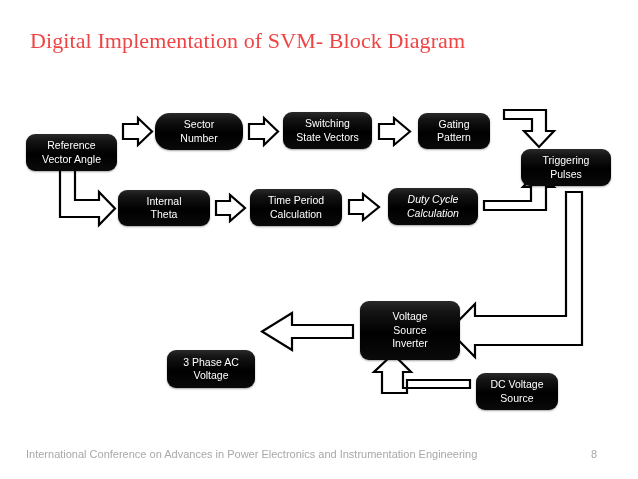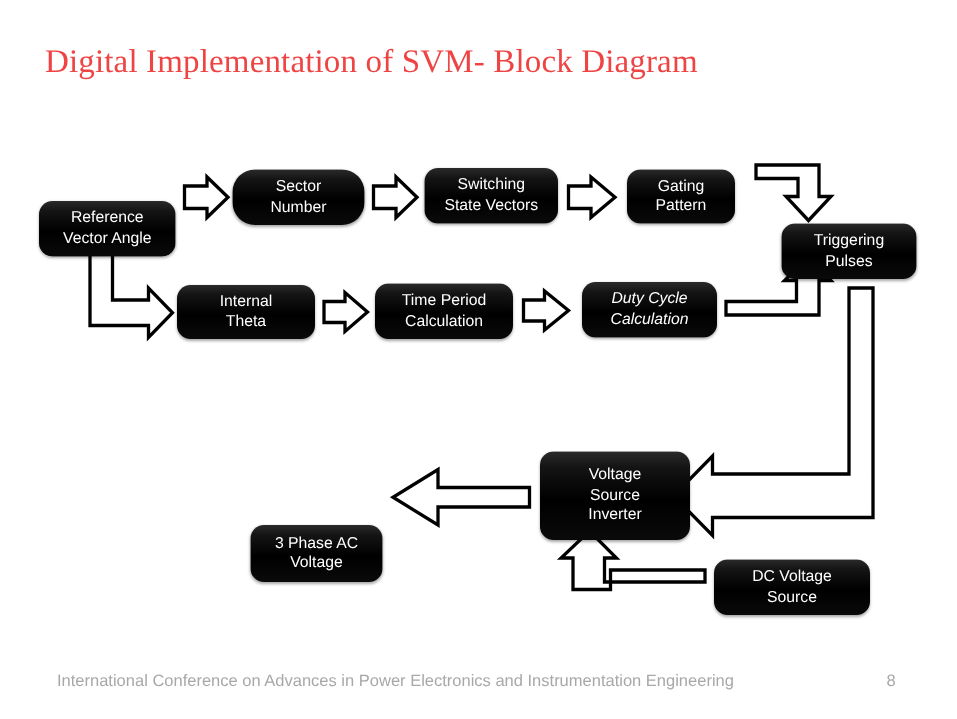--- a/index.html
+++ b/index.html
@@ -53,21 +53,21 @@
   #arrow-layer {
     position: absolute;
     left: 0;
     top: 0;
     width: 638px;
     height: 479px;
     pointer-events: none;
   }
   #footer-text {
     position: absolute;
-    left: 38px;
+    left: 26px;
     top: 448px;
     font-size: 11px;
     color: #a8a8a8;
     white-space: nowrap;
   }
   #page-number {
     position: absolute;
     left: 591px;
     top: 448px;
     font-size: 11px;
@@ -152,21 +152,21 @@
     <span>Voltage
 Source
 Inverter</span>
   </div>
 
   <div class="blk" style="left:167px; top:314px; width:88px; height:38px;margin-top:36px;">
     <span>3 Phase AC
 Voltage</span>
   </div>
 
-  <div class="blk" style="left:476px; top:373px; width:104px; height:37px;">
+  <div class="blk" style="left:476px; top:373px; width:82px; height:37px;">
     <span>DC Voltage
 Source</span>
   </div>
 
   <div id="footer-text">International Conference  on Advances in Power Electronics and Instrumentation Engineering</div>
   <div id="page-number">8</div>
 
 </div>
 
 </body></html>

